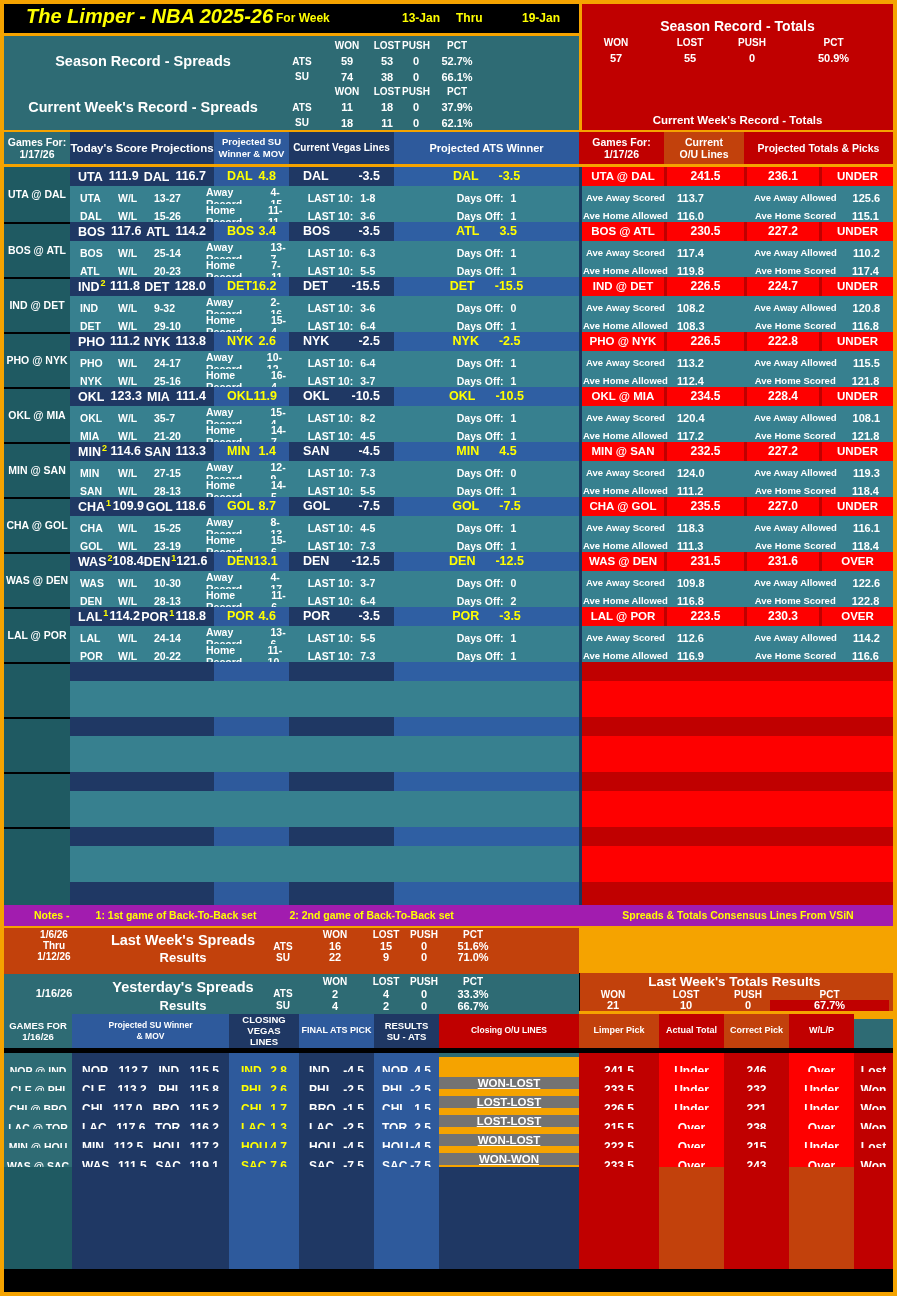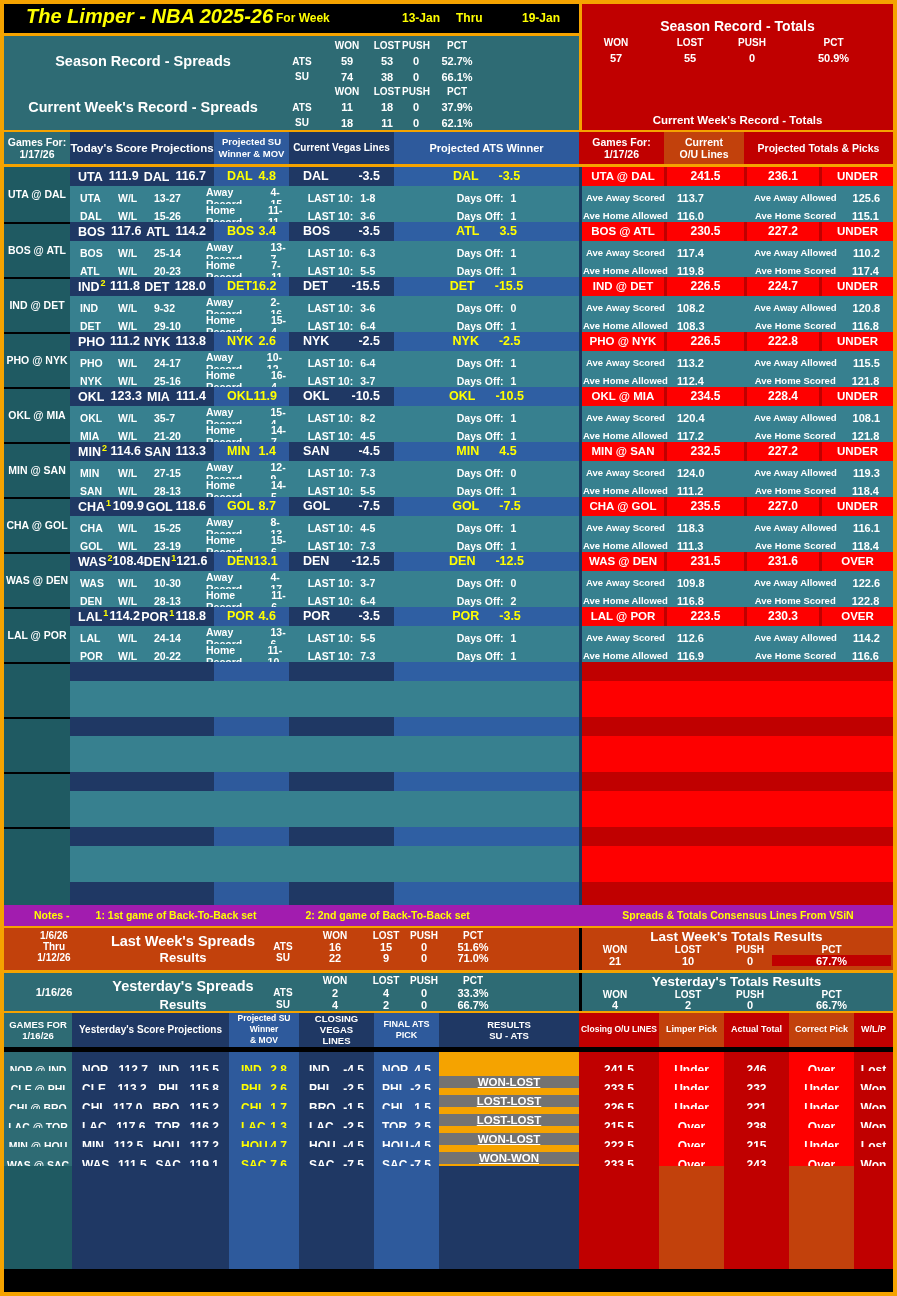--- a/index.html
+++ b/index.html
@@ -57,31 +57,31 @@
   .i-avepair{display:flex;align-items:center;justify-content:center;gap:16px;}
   .i-avepair .lbl{font-size:9.5px;} .i-avepair .val{font-size:11px;}
   
   .e-r1{height:19px;display:grid;grid-template-columns:144px 75px 105px 185px 314px;}
   .e-red1{background:#C00000;border-left:3px solid #17375E;box-sizing:border-box;}
   .e-r23{height:36px;display:grid;grid-template-columns:509px 314px;}
   .e-red23{background:#FE0000;border-left:3px solid #17375E;box-sizing:border-box;}
   .partial-row{display:grid;grid-template-columns:66px 144px 75px 105px 185px 314px;height:23px;}
   
   .notes{height:24px;background:#a21caf;display:flex;align-items:center;border-bottom:2px solid #F5A300;box-sizing:border-box;color:#FFFF00;font-size:10.5px;}
-  .n-label{margin-left:30px;} .n-1{margin-left:26px;} .n-2{margin-left:49px;}
+  .n-label{margin-left:30px;} .n-1{margin-left:26px;} .n-2{margin-left:33px;}
   .n-src{margin-left:auto;width:310px;text-align:center;}
   
   .band{display:grid;grid-template-columns:575px 314px;box-sizing:border-box;border-bottom:3px solid #F5A300;}
   .lastweek{height:46px;border-radius:15px;} .yband{height:40px;}
   .b-left{display:grid;grid-template-columns:100px 158px 42px 62px 40px 36px 62px 75px;grid-template-rows:12px 11px 11px;align-items:center;padding-top:1px;}
   .yband .b-left{grid-template-rows:13px 12px 12px;}
   .b-date{grid-column:1;grid-row:1/4;text-align:center;font-size:10px;line-height:11px;}
   .b-title{grid-column:2;grid-row:1/3;text-align:center;font-size:14.5px;white-space:nowrap;}
   .b-res{grid-column:2;grid-row:3;text-align:center;font-size:13px;}
-  .b-right{border-left:3px solid #000000;display:grid;grid-template-columns:66px 80px 44px 119px;grid-template-rows:15px 11px 11px;align-items:center;text-align:center;box-sizing:border-box;padding-top:1px;}
+  .b-right{border-left:1px solid #000000;display:grid;grid-template-columns:66px 80px 44px 119px;grid-template-rows:15px 11px 11px;align-items:center;text-align:center;box-sizing:border-box;padding-top:1px;margin-top:45px;}
   .b-rtitle{grid-column:1/5;text-align:center;font-size:13.5px;white-space:nowrap;}
   
   .btable{height:153px;}
   .bt-head{display:grid;grid-template-columns:68px 157px 70px 75px 65px 140px 80px 65px 65px 65px 39px;height:34px;}
   .bh{display:flex;flex-direction:column;justify-content:center;align-items:center;text-align:center;font-size:9.5px;line-height:11px;}
   .bt-sep{height:5px;background:#000;}
   .yrow{display:grid;grid-template-columns:68px 157px 70px 75px 65px 140px 80px 65px 65px 65px 39px;height:19px;text-decoration:underline;}
   .ycell{display:flex;align-items:center;justify-content:center;font-size:12px;}
   .ylabel{background:#2E6B74;font-size:10.5px;white-space:nowrap;}
   .yproj{background:#1F3864;justify-content:space-between;padding:0 10px;box-sizing:border-box;}
@@ -1086,23 +1086,20 @@
       <div class="g-v">66.7%</div>
     </div>
   </div>
 
   <div class="btable">
     <div class="bt-head">
       <div class="bh bg-teal">
         <span>GAMES FOR</span>
         <span>1/16/26</span>
       </div>
-      <div class="bh bg-navy" style="font-size:10px">
-        <span>Yesterday's Score Projections</span>
-      </div>
       <div class="bh bg-blue" style="font-size:8.5px">
         <span>Projected SU Winner</span>
         <span>&amp; MOV</span>
       </div>
       <div class="bh bg-navy">
         <span>CLOSING VEGAS</span>
         <span>LINES</span>
       </div>
       <div class="bh bg-blue" style="font-size:9px">
         <span>FINAL ATS PICK</span>

